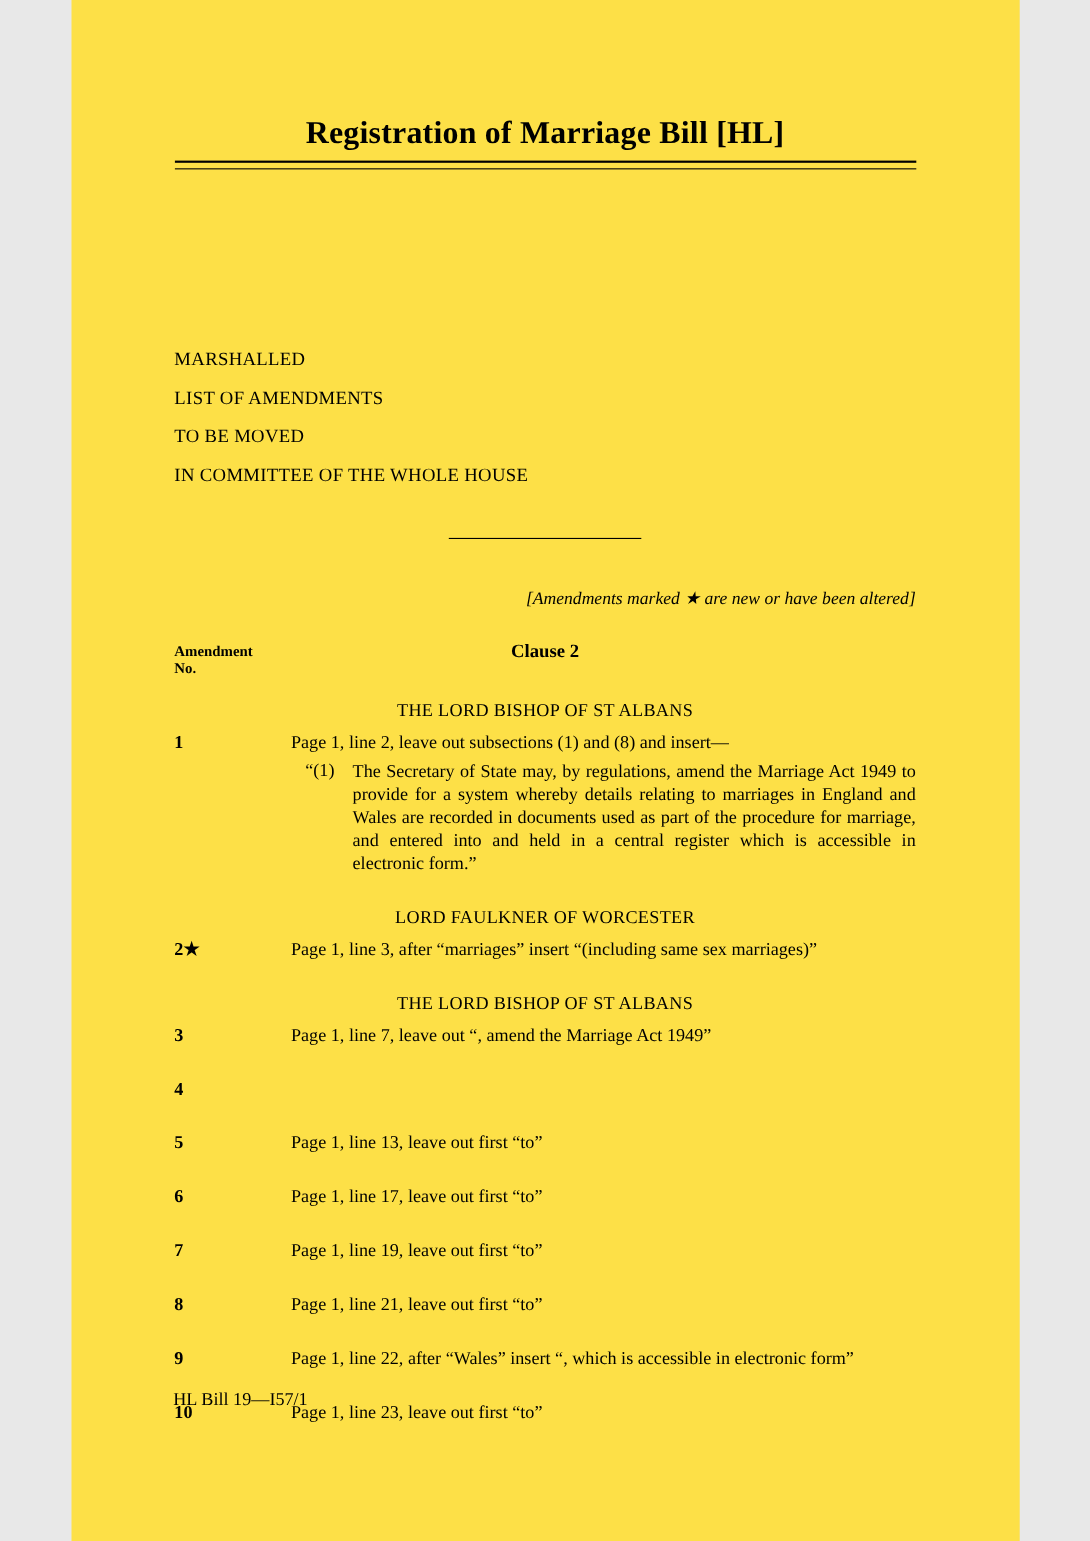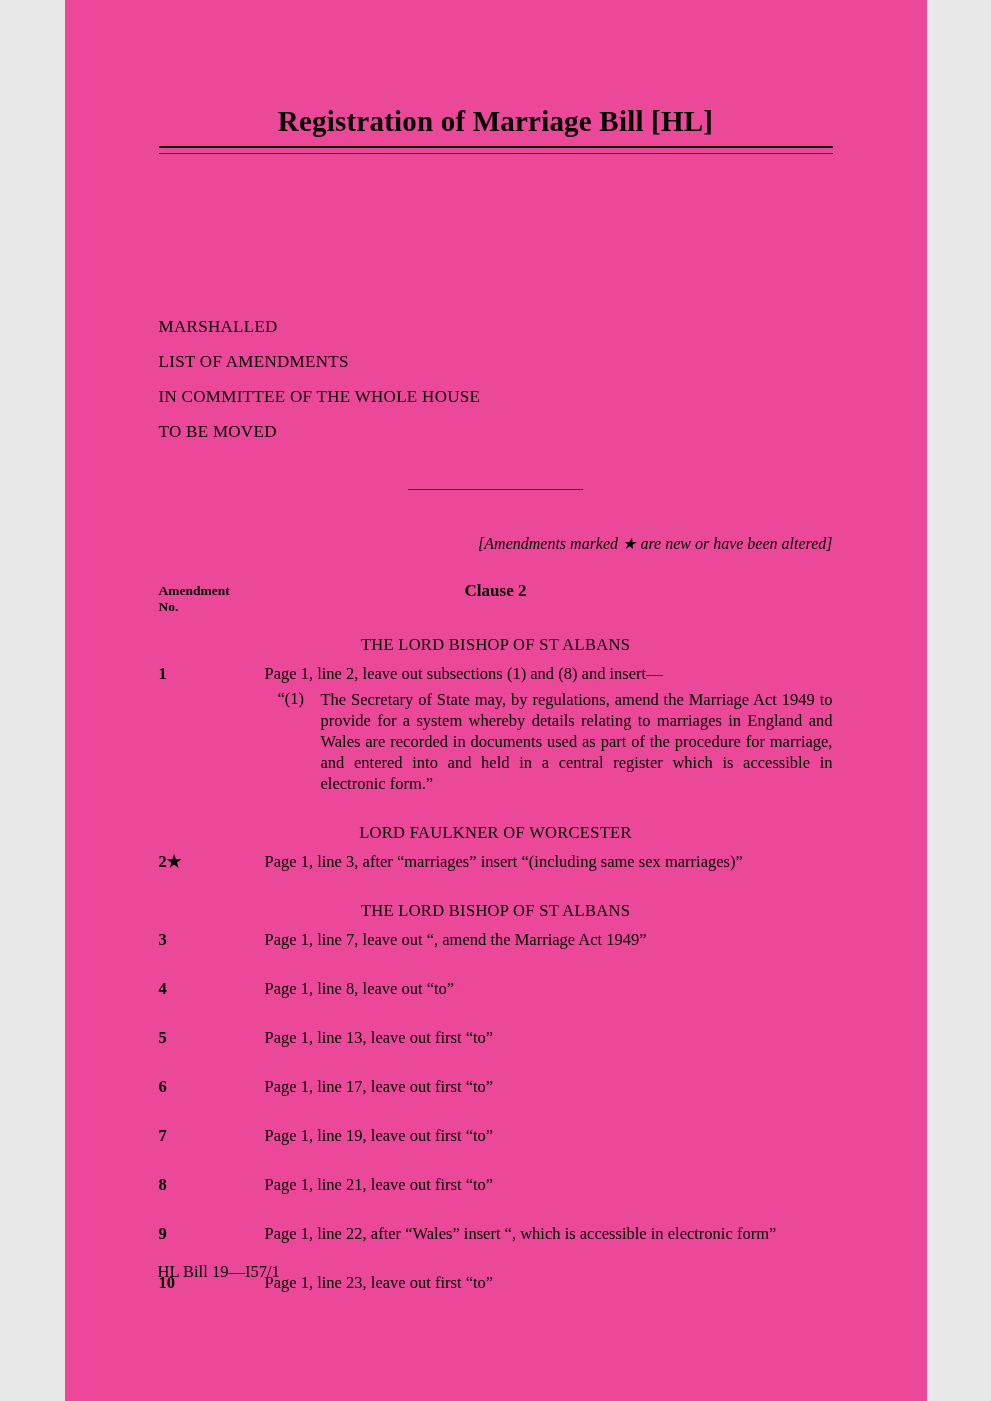--- a/index.html
+++ b/index.html
@@ -1,21 +1,21 @@
 <!DOCTYPE html>
 <html><head>
 <meta charset="utf-8">
 <style>
   html, body { margin: 0; padding: 0; background: #e8e8e8; }
   .page {
     position: relative;
     width: 862px;
     height: 1401px;
     margin: 0 auto;
-    background: #ec4899;
+    background: #fde047;
     font-family: "Liberation Serif", "DejaVu Serif", serif;
     color: #000;
     overflow: hidden;
   }
   .content {
     position: absolute;
     left: 94px;
     right: 94px;
     top: 0;
   }
@@ -117,22 +117,22 @@
 
 <div class="page">
   <div class="content">
 
     <div class="doc-title">Registration of Marriage Bill [HL]</div>
     <div class="double-rule"></div>
 
     <div class="heading-block">
       <div>MARSHALLED</div>
       <div>LIST OF AMENDMENTS</div>
+      <div>TO BE MOVED</div>
       <div>IN COMMITTEE OF THE WHOLE HOUSE</div>
-      <div>TO BE MOVED</div>
     </div>
 
     <div class="short-rule"></div>
 
     <div class="marker-note">[Amendments marked ★ are new or have been altered]</div>
 
     <div class="clause-header">
       <div class="amend-no-label">Amendment
 No.</div>
       <div class="clause-title">Clause 2</div>
@@ -159,23 +159,20 @@
         </div>
         <div class="sponsor">THE LORD BISHOP OF ST ALBANS</div>
         <div class="amendment">
           <div class="amend-num">3</div>
           <div class="amend-body">
             <div class="amend-text">Page 1, line 7, leave out “, amend the Marriage Act 1949”</div>
           </div>
         </div>
         <div class="amendment">
           <div class="amend-num">4</div>
-          <div class="amend-body">
-            <div class="amend-text">Page 1, line 8, leave out “to”</div>
-          </div>
         </div>
         <div class="amendment">
           <div class="amend-num">5</div>
           <div class="amend-body">
             <div class="amend-text">Page 1, line 13, leave out first “to”</div>
           </div>
         </div>
         <div class="amendment">
           <div class="amend-num">6</div>
           <div class="amend-body">

